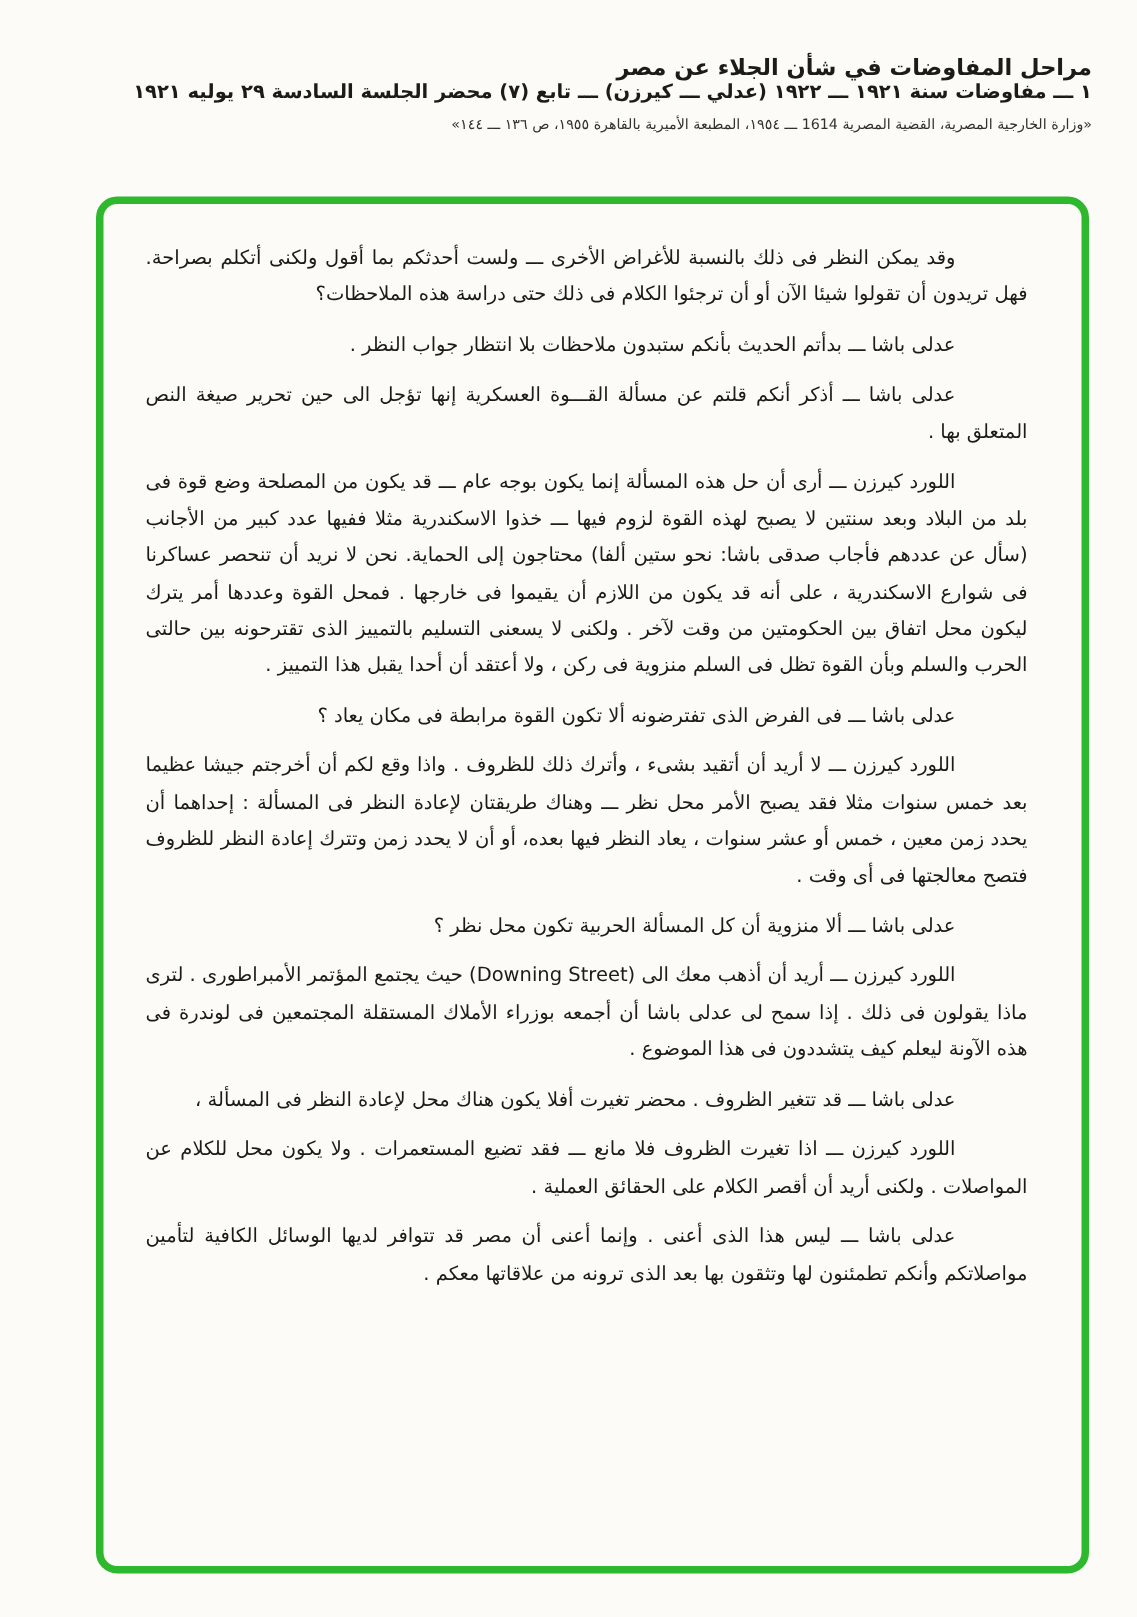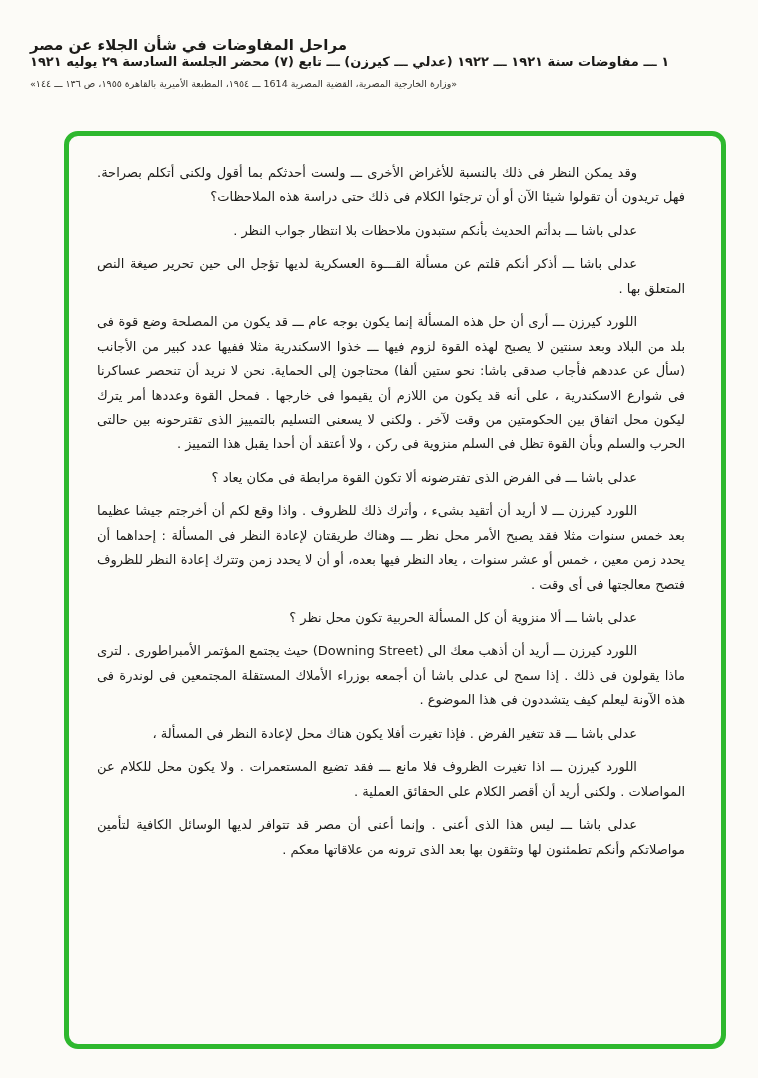--- a/index.html
+++ b/index.html
@@ -11,21 +11,21 @@
     overflow: hidden;
   }
   .page {
     position: relative;
     width: 758px;
     height: 1078px;
     padding-top: 36px;
   }
   .doc-header {
     direction: rtl;
-    text-align: left;
+    text-align: right;
     padding: 0 30px;
   }
   .doc-title {
     font-size: 15px;
     font-weight: bold;
     letter-spacing: 0.5px;
   }
   .doc-subtitle {
     font-size: 13px;
     font-weight: bold;
@@ -67,25 +67,25 @@
   <div class="doc-header">
     <div class="doc-title">مراحل المفاوضات في شأن الجلاء عن مصر</div>
     <div class="doc-subtitle">١ ـــ مفاوضات سنة ١٩٢١ ـــ ١٩٢٢ (عدلي ـــ كيرزن) ـــ تابع (٧) محضر الجلسة السادسة ٢٩ يوليه ١٩٢١</div>
     <div class="doc-source">«وزارة الخارجية المصرية، القضية المصرية 1614 ـــ ١٩٥٤، المطبعة الأميرية بالقاهرة ١٩٥٥، ص ١٣٦ ـــ ١٤٤»</div>
   </div>
 
   <div class="highlight-box" style="border-color: rgb(46, 184, 46);">
     <div class="doc-content">
       <p class="para">وقد يمكن النظر فى ذلك بالنسبة للأغراض الأخرى ـــ ولست أحدثكم بما أقول ولكنى أتكلم بصراحة. فهل تريدون أن تقولوا شيئا الآن أو أن ترجئوا الكلام فى ذلك حتى دراسة هذه الملاحظات؟</p>
       <p class="para">عدلى باشا ـــ بدأتم الحديث بأنكم ستبدون ملاحظات بلا انتظار جواب النظر .</p>
-      <p class="para">عدلى باشا ـــ أذكر أنكم قلتم عن مسألة القـــوة العسكرية لديها تؤجل الى حين تحرير صيغة النص المتعلق بها .</p>
+      <p class="para">عدلى باشا ـــ أذكر أنكم قلتم عن مسألة القـــوة العسكرية إنها تؤجل الى حين تحرير صيغة النص المتعلق بها .</p>
       <p class="para">اللورد كيرزن ـــ أرى أن حل هذه المسألة إنما يكون بوجه عام ـــ قد يكون من المصلحة وضع قوة فى بلد من البلاد وبعد سنتين لا يصبح لهذه القوة لزوم فيها ـــ خذوا الاسكندرية مثلا ففيها عدد كبير من الأجانب (سأل عن عددهم فأجاب صدقى باشا: نحو ستين ألفا) محتاجون إلى الحماية. نحن لا نريد أن تنحصر عساكرنا فى شوارع الاسكندرية ، على أنه قد يكون من اللازم أن يقيموا فى خارجها . فمحل القوة وعددها أمر يترك ليكون محل اتفاق بين الحكومتين من وقت لآخر . ولكنى لا يسعنى التسليم بالتمييز الذى تقترحونه بين حالتى الحرب والسلم وبأن القوة تظل فى السلم منزوية فى ركن ، ولا أعتقد أن أحدا يقبل هذا التمييز .</p>
       <p class="para">عدلى باشا ـــ فى الفرض الذى تفترضونه ألا تكون القوة مرابطة فى مكان يعاد ؟</p>
       <p class="para">اللورد كيرزن ـــ لا أريد أن أتقيد بشىء ، وأترك ذلك للظروف . واذا وقع لكم أن أخرجتم جيشا عظيما بعد خمس سنوات مثلا فقد يصبح الأمر محل نظر ـــ وهناك طريقتان لإعادة النظر فى المسألة : إحداهما أن يحدد زمن معين ، خمس أو عشر سنوات ، يعاد النظر فيها بعده، أو أن لا يحدد زمن وتترك إعادة النظر للظروف فتصح معالجتها فى أى وقت .</p>
       <p class="para">عدلى باشا ـــ ألا منزوية أن كل المسألة الحربية تكون محل نظر ؟</p>
       <p class="para">اللورد كيرزن ـــ أريد أن أذهب معك الى (Downing Street) حيث يجتمع المؤتمر الأمبراطورى . لترى ماذا يقولون فى ذلك . إذا سمح لى عدلى باشا أن أجمعه بوزراء الأملاك المستقلة المجتمعين فى لوندرة فى هذه الآونة ليعلم كيف يتشددون فى هذا الموضوع .</p>
-      <p class="para">عدلى باشا ـــ قد تتغير الفرض . فإذا تغيرت أفلا يكون هناك محل لإعادة النظر فى المسألة ،</p>
+      <p class="para">عدلى باشا ـــ قد تتغير الظروف . محضر تغيرت أفلا يكون هناك محل لإعادة النظر فى المسألة ،</p>
       <p class="para">اللورد كيرزن ـــ اذا تغيرت الظروف فلا مانع ـــ فقد تضيع المستعمرات . ولا يكون محل للكلام عن المواصلات . ولكنى أريد أن أقصر الكلام على الحقائق العملية .</p>
       <p class="para">عدلى باشا ـــ ليس هذا الذى أعنى . وإنما أعنى أن مصر قد تتوافر لديها الوسائل الكافية لتأمين مواصلاتكم وأنكم تطمئنون لها وتثقون بها بعد الذى ترونه من علاقاتها معكم .</p>
     </div>
   </div>
 
 </div>
 
 </body></html>

